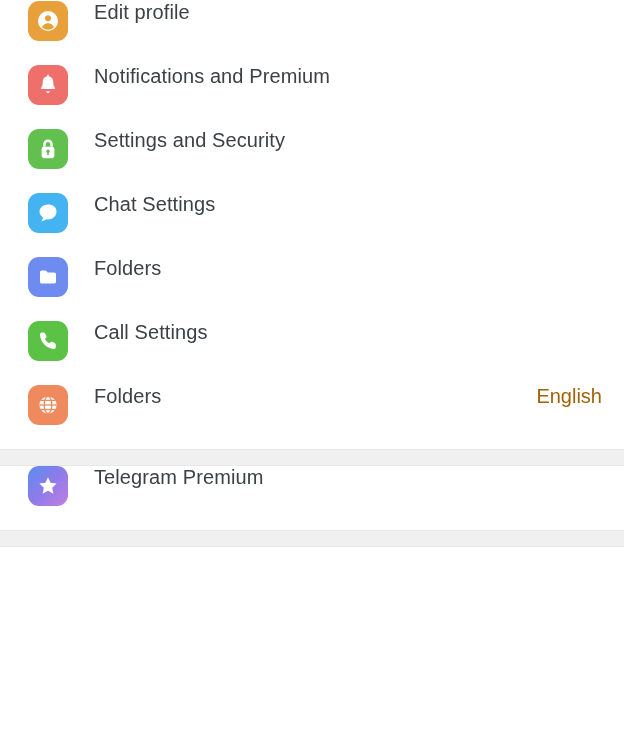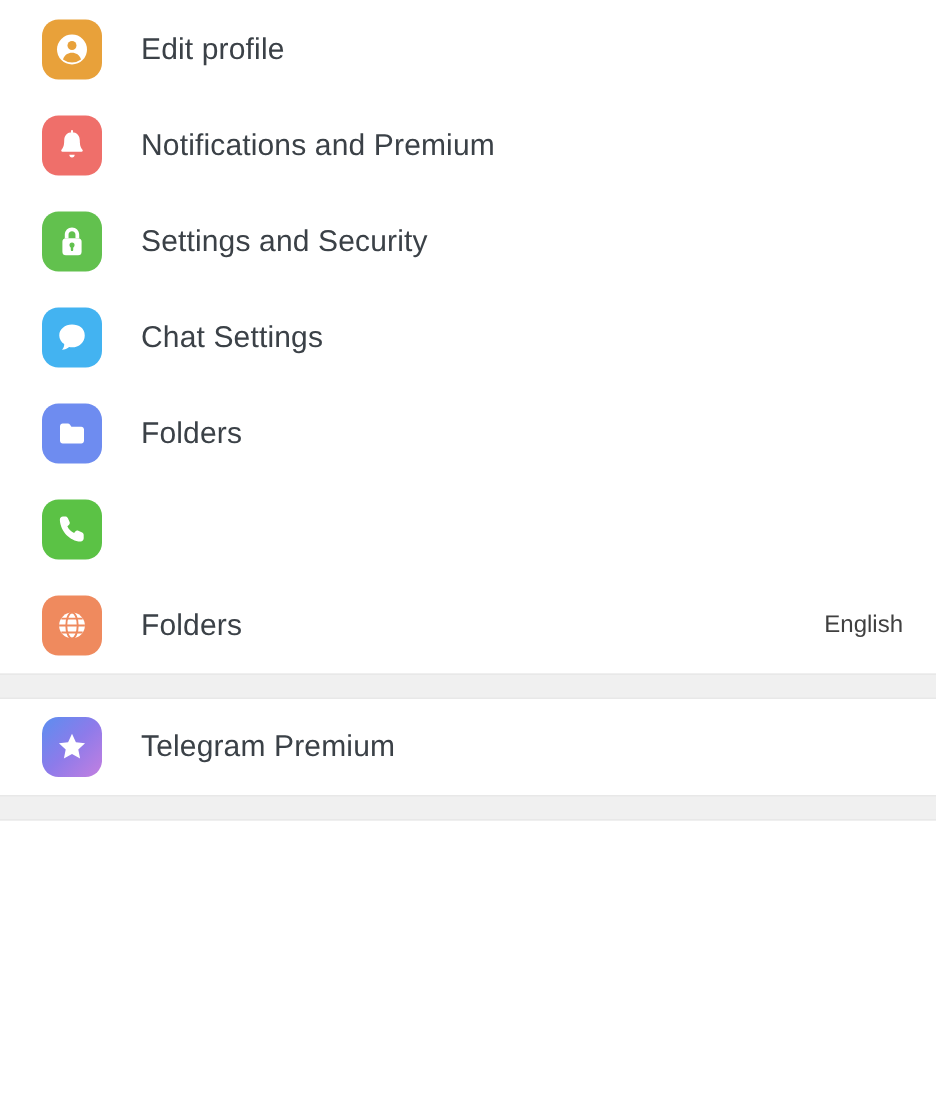--- a/index.html
+++ b/index.html
@@ -19,21 +19,20 @@
     width: 624px;
     height: 740px;
     background: #ffffff;
     position: relative;
   }
 
   
   .row {
     height: 64px;
     display: flex;
-    align-items: center;
     background: #ffffff;
     padding: 0 22px 0 28px;
     box-sizing: border-box;
     cursor: pointer;
     user-select: none;
   }
 
   .row-icon {
     width: 40px;
     height: 40px;
@@ -48,22 +47,22 @@
   .row-label {
     margin-left: 26px;
     font-size: 20px;
     color: #3b4147;
     letter-spacing: 0.1px;
     white-space: nowrap;
   }
 
   .row-value {
     margin-left: auto;
-    font-size: 16px;
-    color: #404040;
+    font-size: 20px;
+    color: #a16207;
     white-space: nowrap;
   }
 
   
   .band {
     height: 17px;
     background: #f0f0f0;
     border-top: 1px solid #e8e8e8;
     border-bottom: 1px solid #e8e8e8;
     box-sizing: border-box;
@@ -169,20 +168,21 @@
     <span class="row-label">Folders</span>
   </div>
 
 
   <div class="row">
     <div class="row-icon ic-call">
       <svg width="24" height="24" viewBox="0 0 24 24">
         <path d="M7.6 3.4c.7 0 1.3.4 1.6 1l1.2 2.6c.3.7.1 1.5-.5 2l-1 .8c.9 2 2.5 3.6 4.5 4.5l.8-1c.5-.6 1.3-.8 2-.5l2.6 1.2c.6.3 1 .9 1 1.6v2.3c0 1.2-1 2.2-2.2 2.1C10.6 19.6 4.4 13.4 3.9 5.6c-.1-1.2.9-2.2 2.1-2.2h1.6z" fill="#ffffff"></path>
       </svg>
     </div>
+    <span class="row-label">Call Settings</span>
   </div>
 
   <div class="row">
     <div class="row-icon ic-language">
       <svg width="24" height="24" viewBox="0 0 24 24">
         <circle cx="12" cy="12" r="8.6" fill="#ffffff"></circle>
         <g stroke="#ef8a5e" stroke-width="1.3" fill="none">
           <ellipse cx="12" cy="12" rx="3.8" ry="8.6"></ellipse>
           <line x1="3.4" y1="12" x2="20.6" y2="12"></line>
           <path d="M4.9 7.4h14.2"></path>

